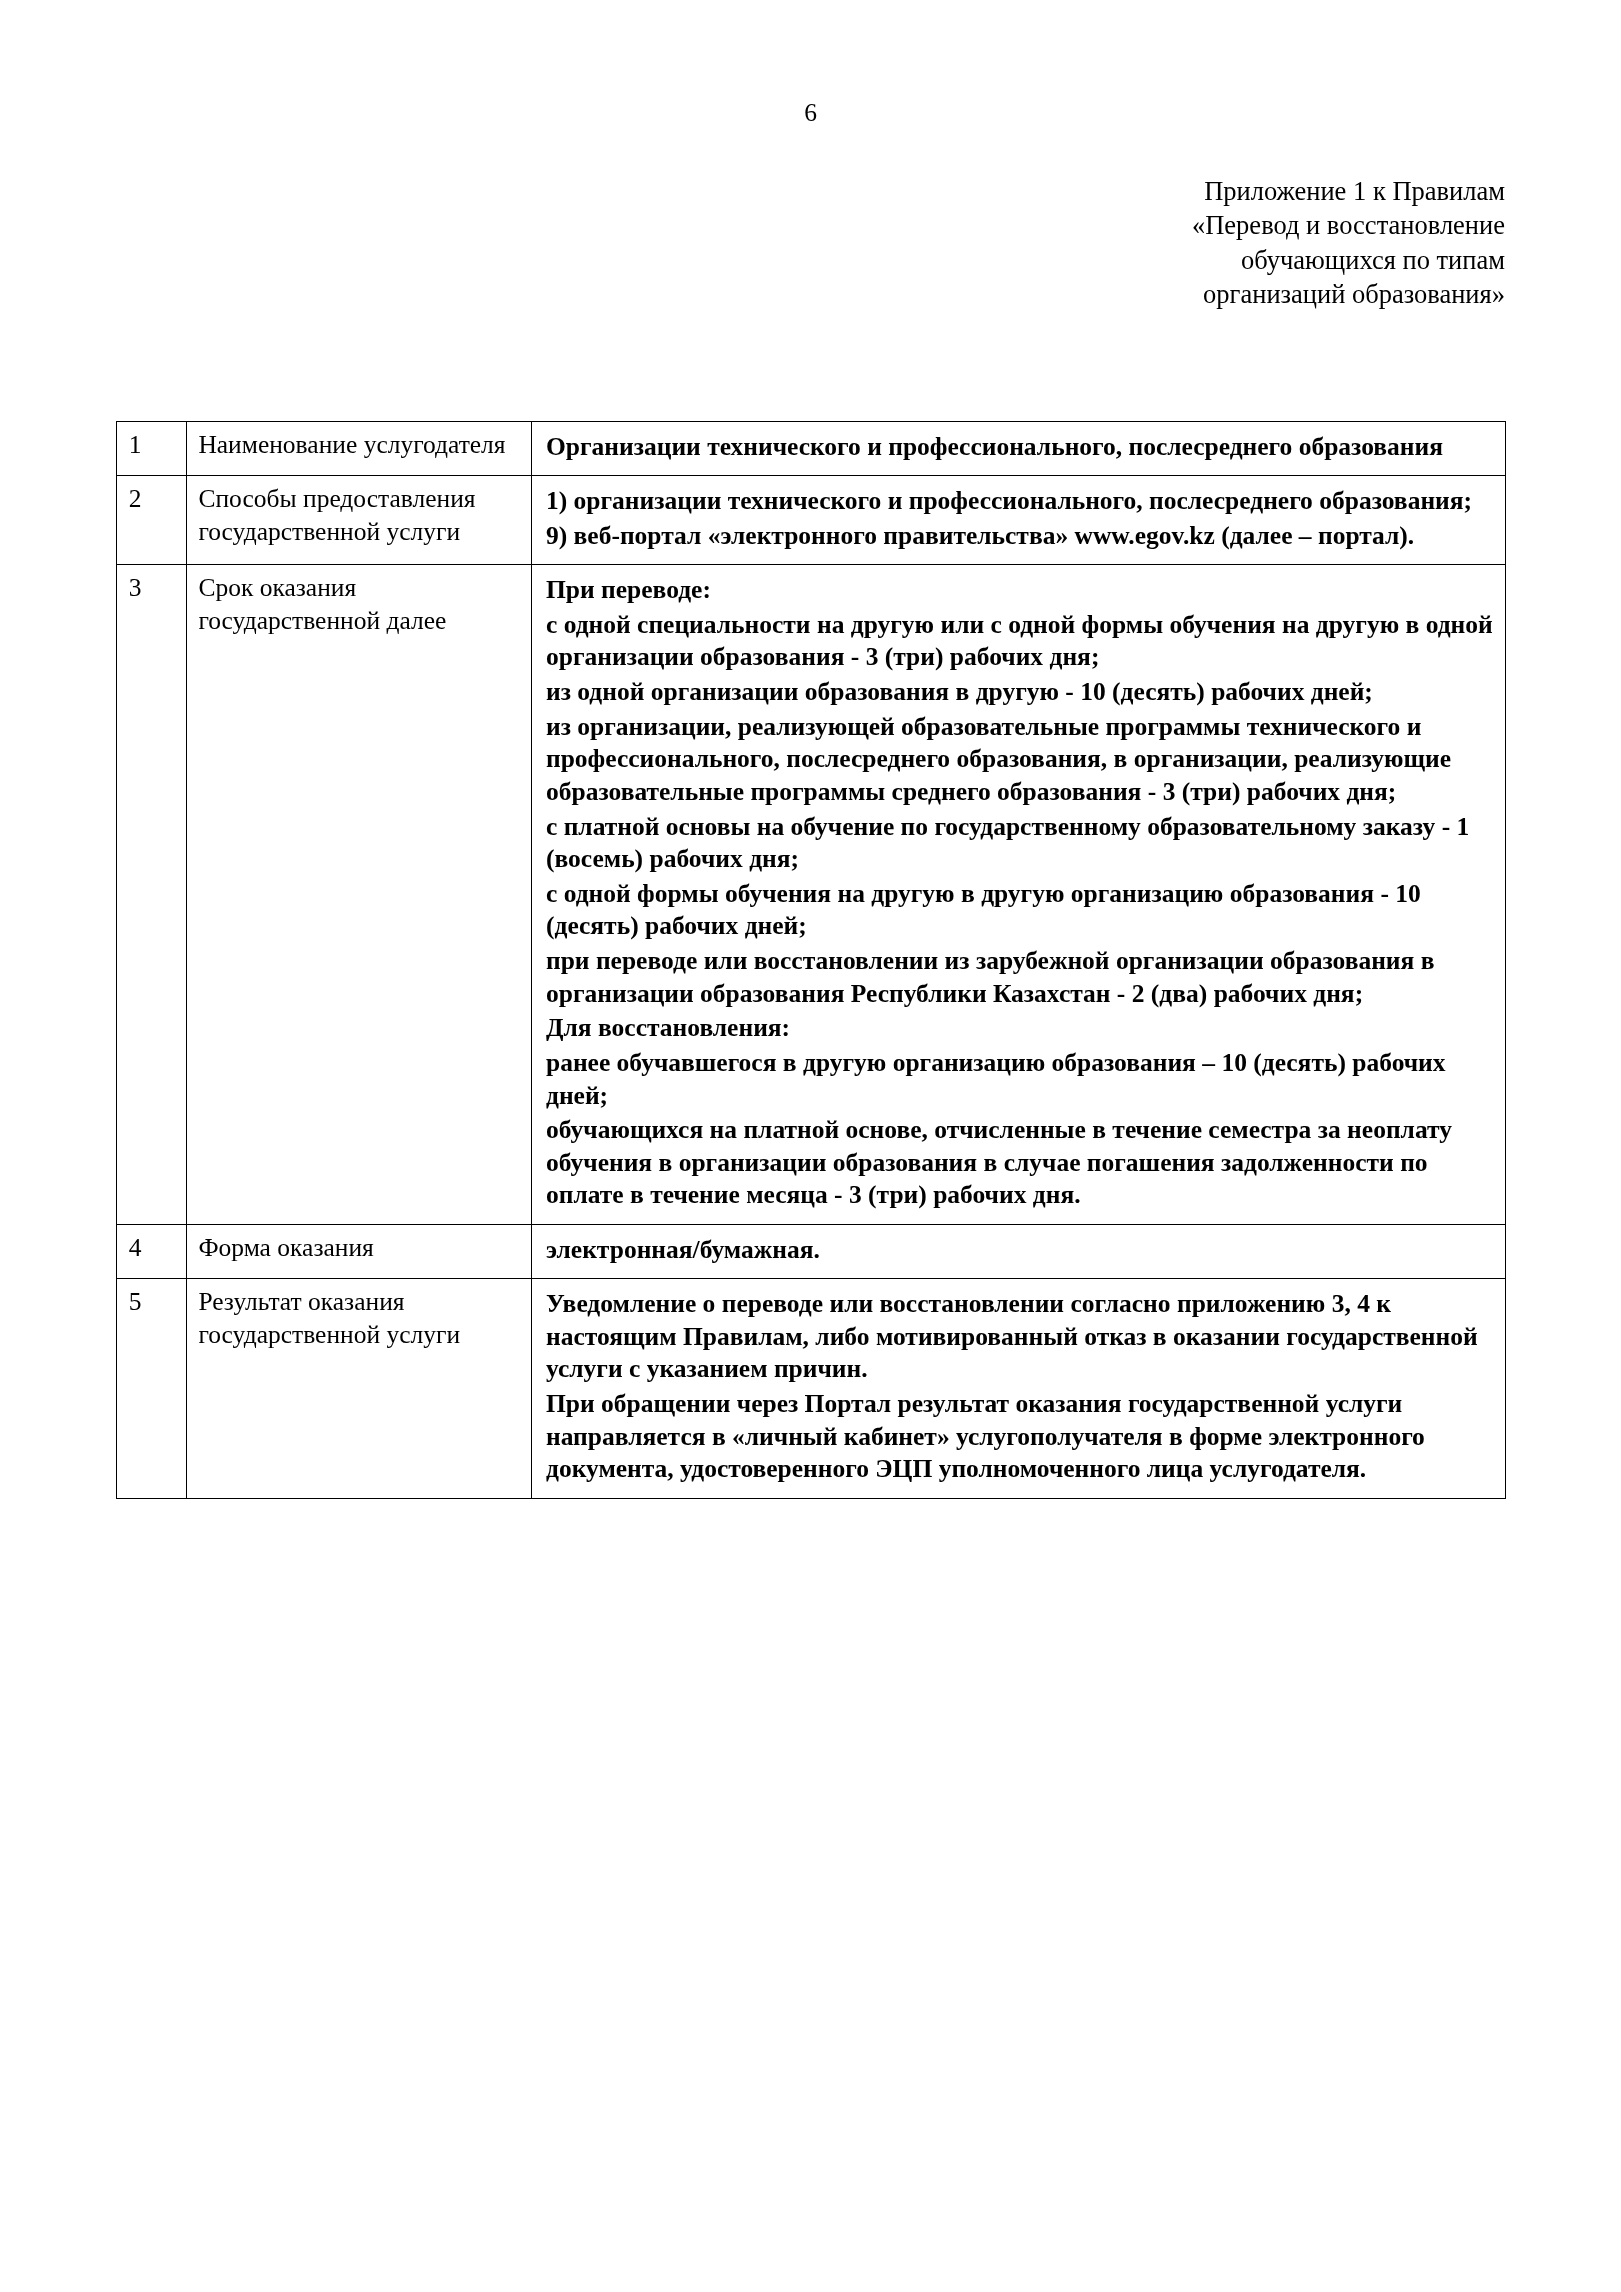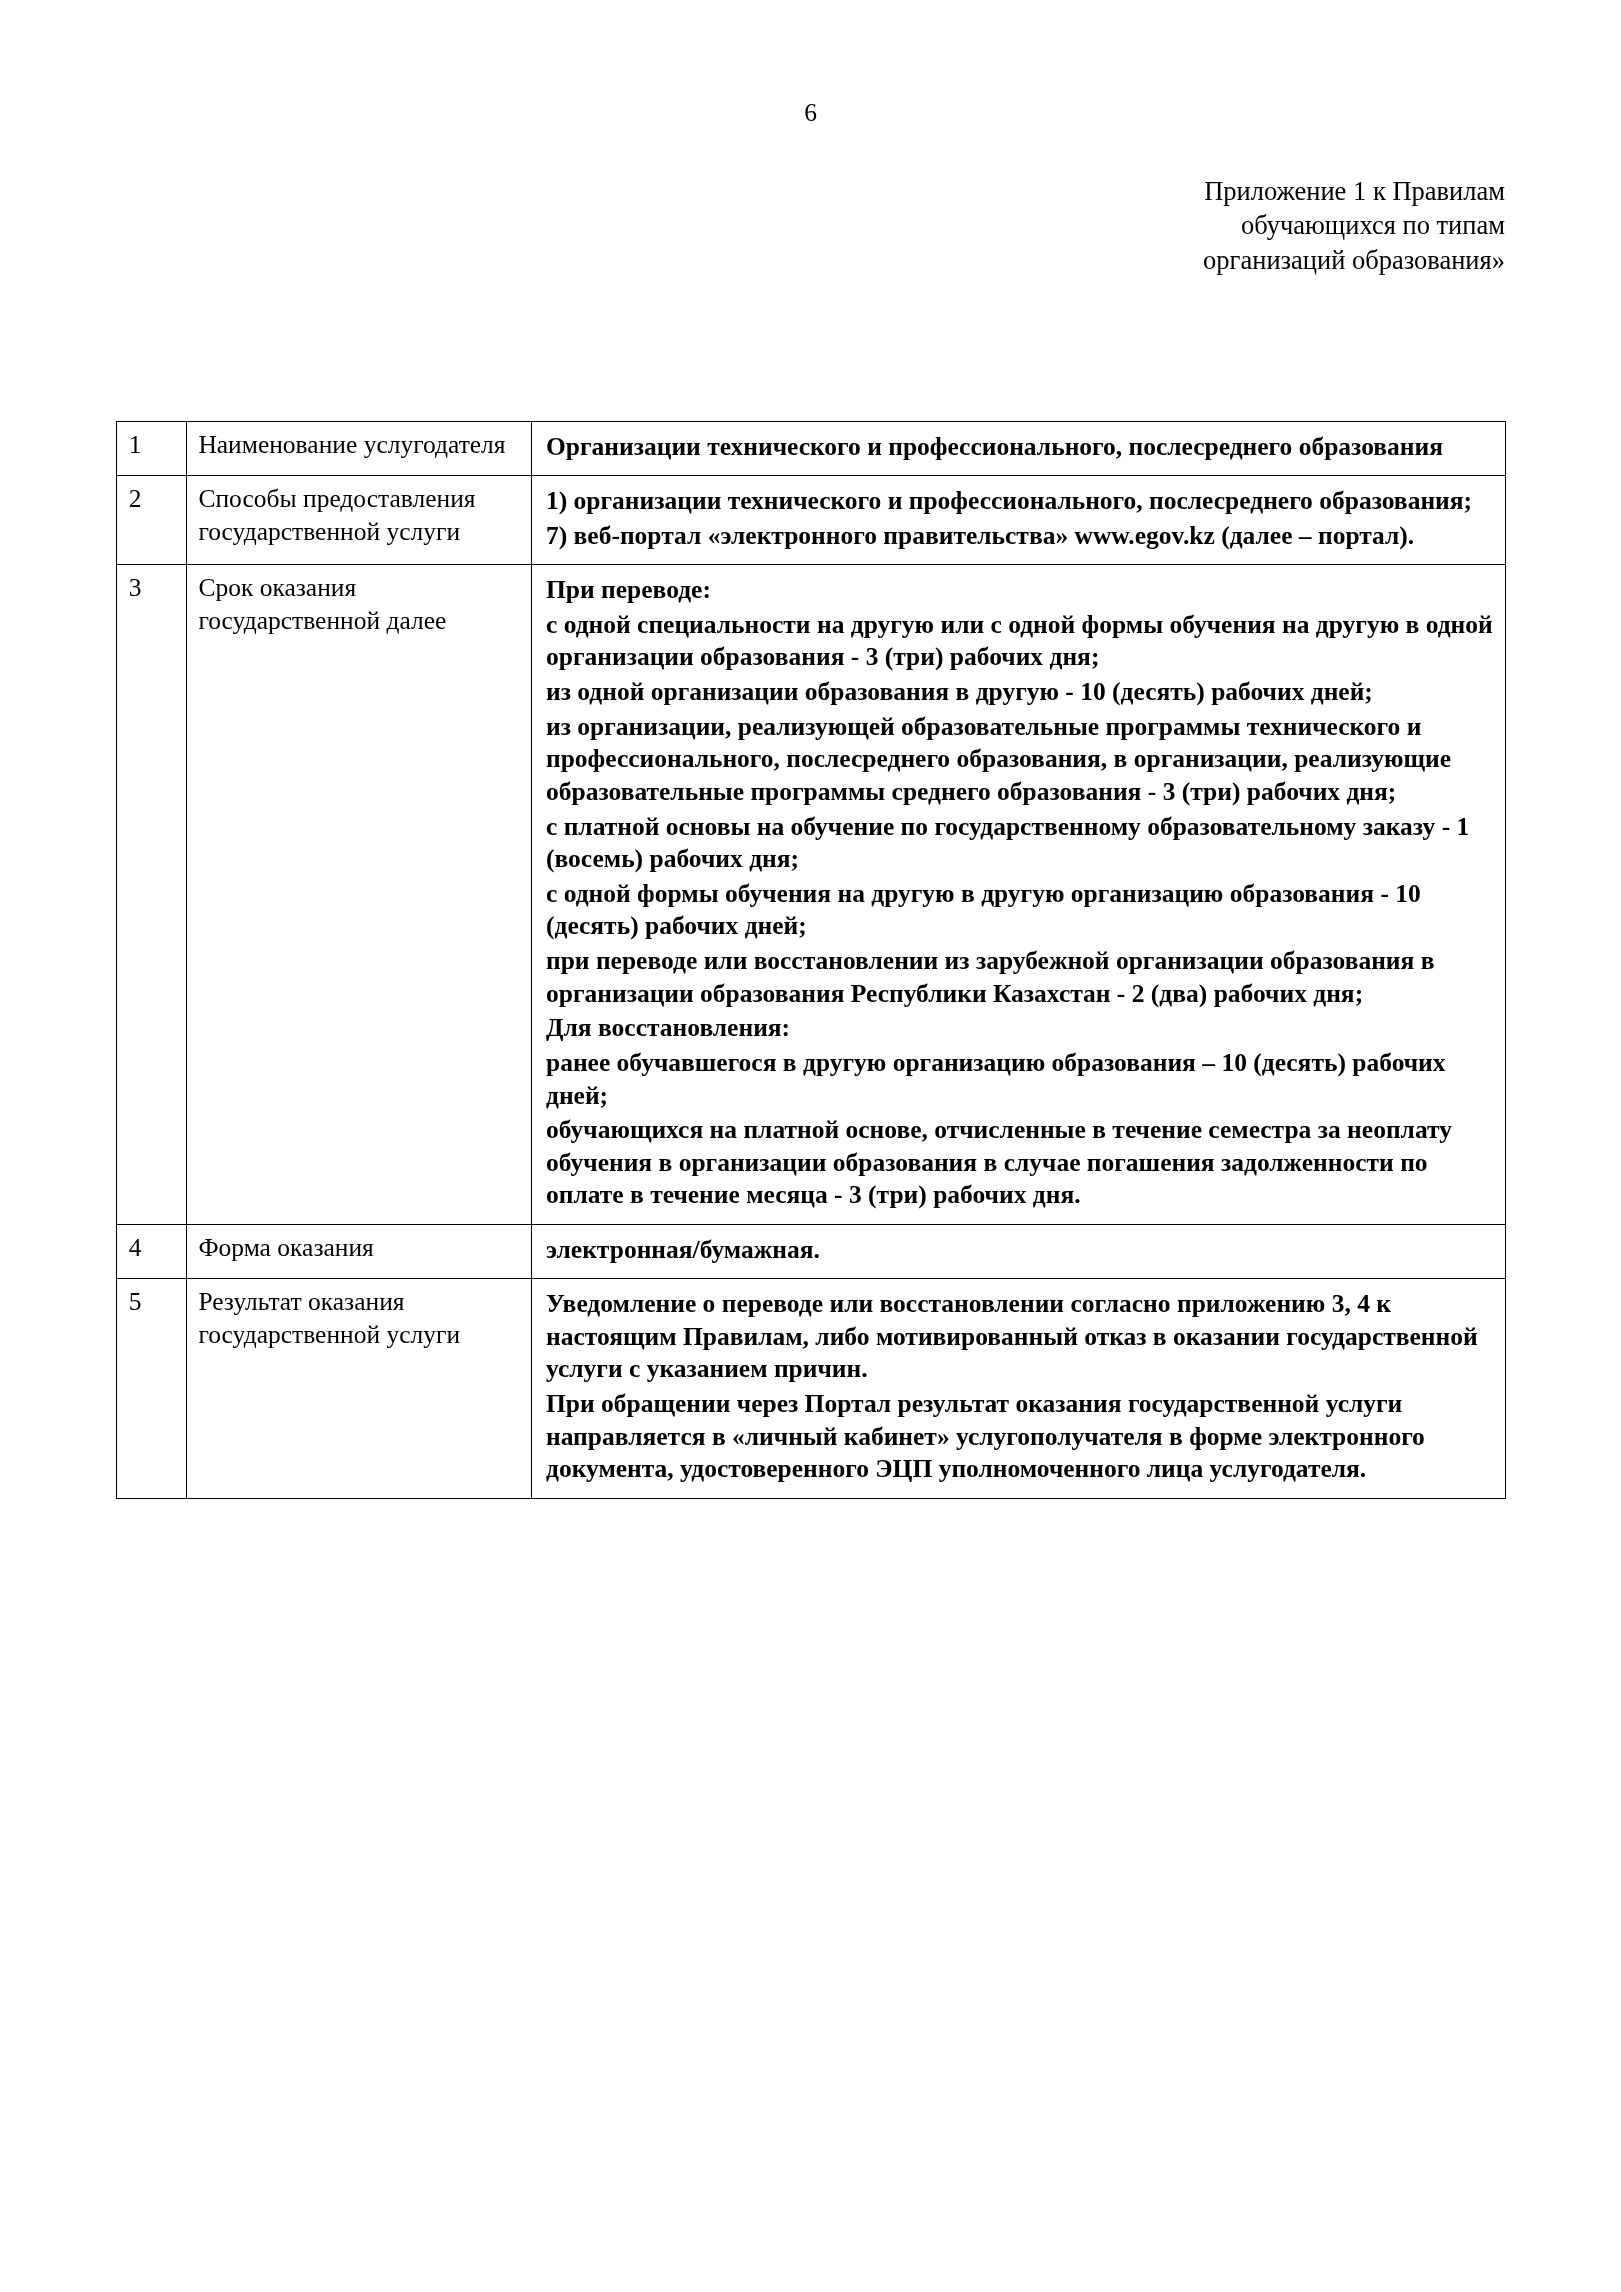--- a/index.html
+++ b/index.html
@@ -70,41 +70,42 @@
 </style>
 </head>
 <body>
 
 <div class="page">
 
   <div class="page-number">6</div>
 
   <div class="header-block">
     <div>Приложение 1 к Правилам</div>
+    <div>«Перевод и восстановление</div>
     <div>обучающихся по типам</div>
     <div>организаций образования»</div>
   </div>
 
   <table class="std">
     <tbody>
 
       <tr>
         <td class="col-num">1</td>
         <td class="col-label">Наименование услугодателя</td>
         <td class="col-value">
           <p class="cell-par">Организации технического и профессионального, послесреднего образования</p>
         </td>
       </tr>
 
       <tr>
         <td class="col-num">2</td>
         <td class="col-label">Способы предоставления государственной услуги</td>
         <td class="col-value">
           <p class="cell-par">1) организации технического и профессионального, послесреднего образования;</p>
-          <p class="cell-par">7) веб-портал «электронного правительства» www.egov.kz (далее – портал).</p>
+          <p class="cell-par">9) веб-портал «электронного правительства» www.egov.kz (далее – портал).</p>
         </td>
       </tr>
 
       <tr>
         <td class="col-num">3</td>
         <td class="col-label">Срок оказания государственной далее</td>
         <td class="col-value">
           <p class="cell-par">При переводе:</p>
           <p class="cell-par">с одной специальности на другую или с одной формы обучения на другую в одной организации образования - 3 (три) рабочих дня;</p>
           <p class="cell-par">из одной организации образования в другую - 10 (десять) рабочих дней;</p>

